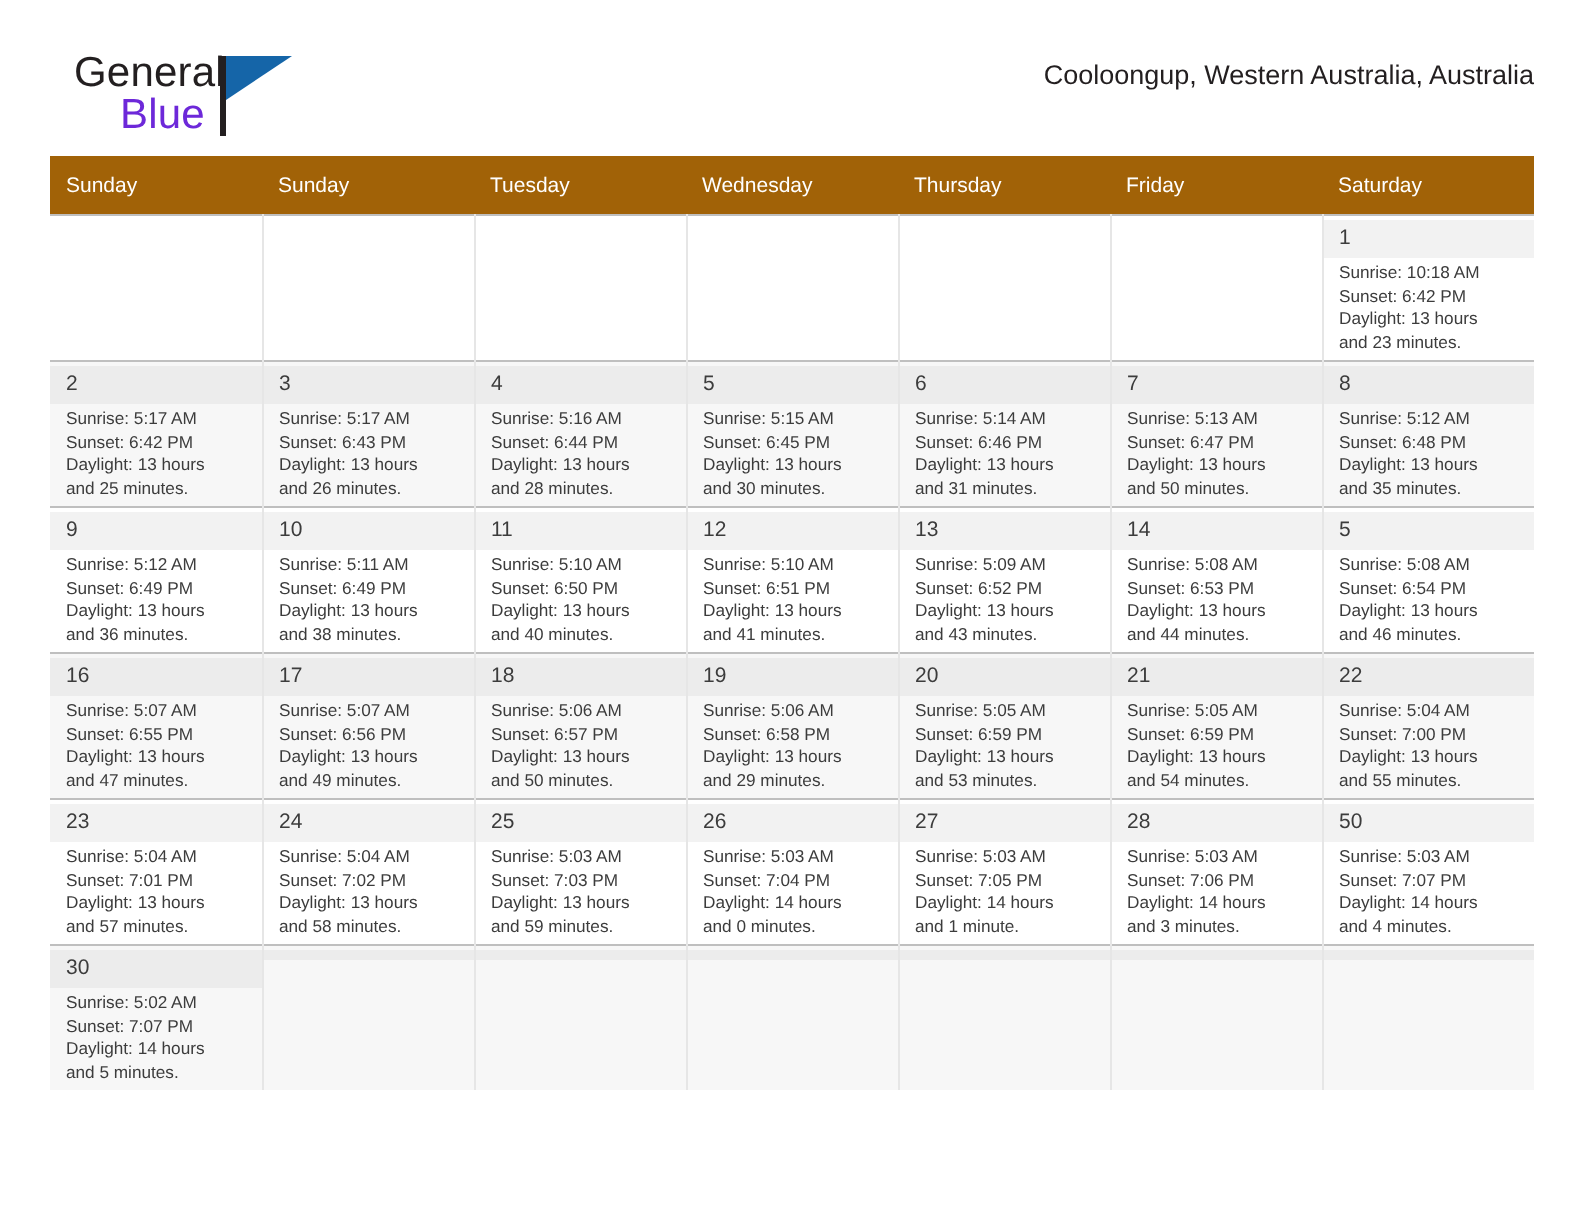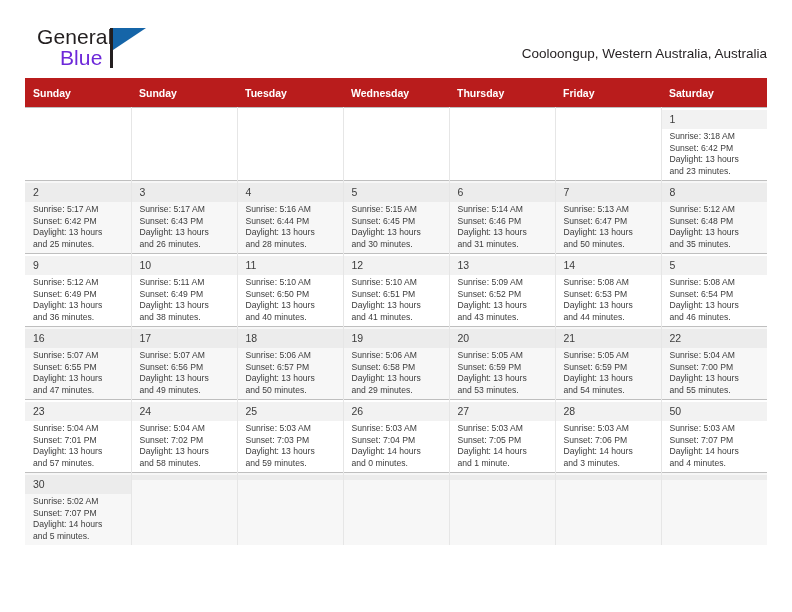--- a/index.html
+++ b/index.html
@@ -80,35 +80,35 @@
     font-size: 25px;
     font-weight: normal;
     color: #231f20;
     line-height: 30px;
     letter-spacing: 0.2px;
   }
   .location {
     font-size: 13.5px;
     color: #231f20;
     line-height: 20px;
-    margin-top: 18px;
+    margin-top: 2px;
   }
 
   
   .calendar {
     width: 742px;
     border-collapse: collapse;
     table-layout: fixed;
     margin-top: 6px;
   }
   .calendar th {
-    background: #b91c1c;
+    background: #a16207;
     color: #ffffff;
     font-size: 10.5px;
-    font-weight: bold;
+    font-weight: normal;
     text-align: left;
     padding: 5px 0 5px 8px;
     height: 19px;
     border: none;
   }
   .calendar td {
     vertical-align: top;
     padding: 0;
     height: 72px;
     border-top: 1px solid #bfbfbf;
@@ -199,21 +199,21 @@
           </td>
           <td class="cell-empty">
             <div class="cell-inner">
               <span class="daynum"></span>
             </div>
           </td>
           <td>
             <div class="cell-inner">
               <span class="daynum">1</span>
               <div class="info">
-                <div>Sunrise: 3:18 AM</div>
+                <div>Sunrise: 10:18 AM</div>
                 <div>Sunset: 6:42 PM</div>
                 <div>Daylight: 13 hours</div>
                 <div>and 23 minutes.</div>
               </div>
             </div>
           </td>
         </tr>
         <tr class="row-shaded">
           <td>
             <div class="cell-inner">

